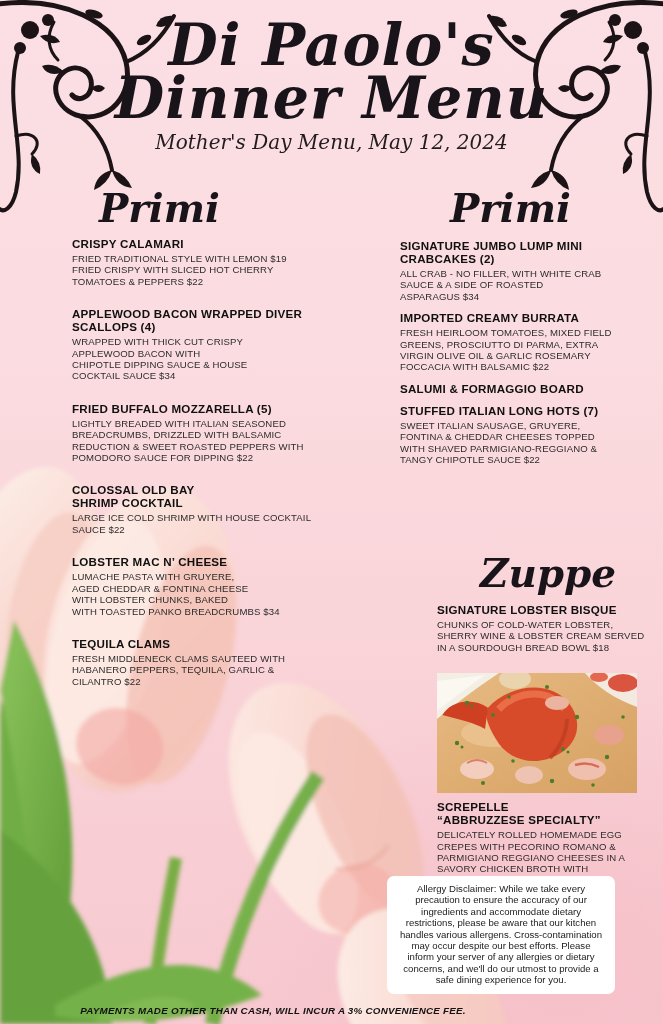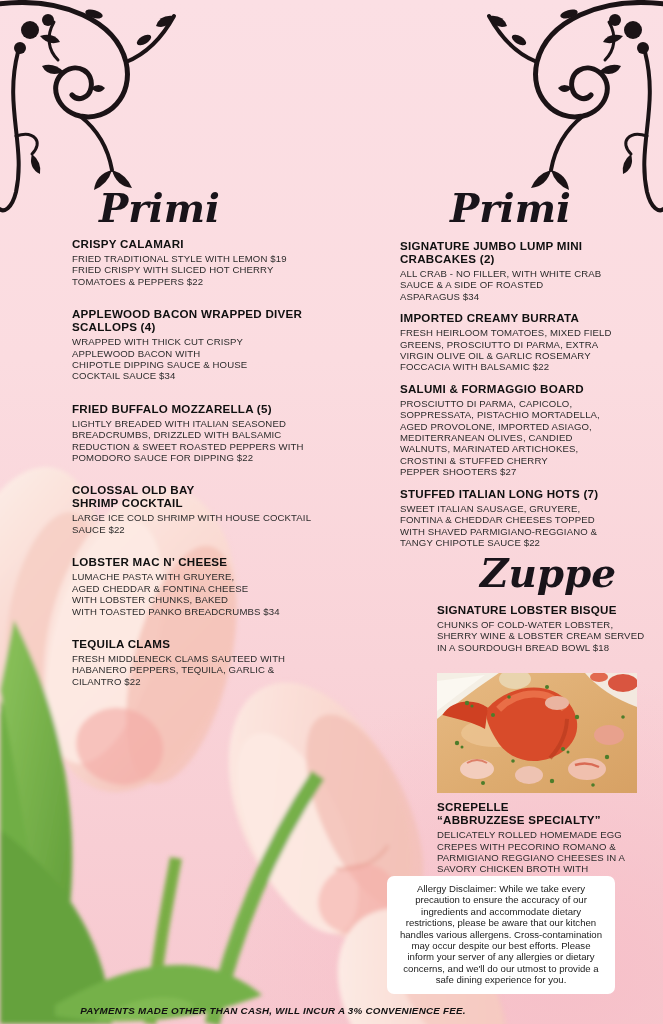--- a/index.html
+++ b/index.html
@@ -167,20 +167,25 @@
       <path d="M118,174 q14,4 20,18 q-16,-2 -20,-18 Z"></path>
       <path d="M118,174 q-4,14 -18,20 q2,-16 18,-20 Z"></path>
       <path d="M180,20 q-14,-2 -18,10 q12,4 18,-10 Z"></path>
       <path d="M38,158 q10,8 8,20 q-12,-6 -8,-20 Z"></path>
       <path d="M70,76 q-10,-10 -22,-6 q6,12 22,6 Z"></path>
       <ellipse cx="150" cy="44" rx="8" ry="4" transform="rotate(-30 150 44)"></ellipse>
       <ellipse cx="100" cy="18" rx="9" ry="4" transform="rotate(15 100 18)"></ellipse>
     </g>
   </svg>
 
+  <div class="header">
+    <div class="title">Di Paolo's</div>
+    <div class="title">Dinner Menu</div>
+    <div class="subtitle">Mother's Day Menu, May 12, 2024</div>
+  </div>
 
   <div class="script-heading col-heading-left">Primi</div>
   <div class="script-heading col-heading-right">Primi</div>
 
   <div class="col col-left">
 
       <div class="item">
         <div class="item-name">CRISPY CALAMARI</div>
         <div class="item-desc">FRIED TRADITIONAL STYLE WITH LEMON $19
 FRIED CRISPY WITH SLICED HOT CHERRY
@@ -240,27 +245,20 @@
       <div class="item">
         <div class="item-name">IMPORTED CREAMY BURRATA</div>
         <div class="item-desc">FRESH HEIRLOOM TOMATOES, MIXED FIELD
 GREENS, PROSCIUTTO DI PARMA, EXTRA
 VIRGIN OLIVE OIL &amp; GARLIC ROSEMARY
 FOCCACIA WITH BALSAMIC $22</div>
       </div>
 
       <div class="item">
         <div class="item-name">SALUMI &amp; FORMAGGIO BOARD</div>
-        <div class="item-desc">PROSCIUTTO DI PARMA, CAPICOLO,
-SOPPRESSATA, PISTACHIO MORTADELLA,
-AGED PROVOLONE, IMPORTED ASIAGO,
-MEDITERRANEAN OLIVES, CANDIED
-WALNUTS, MARINATED ARTICHOKES,
-CROSTINI &amp; STUFFED CHERRY
-PEPPER SHOOTERS $27</div>
       </div>
 
       <div class="item">
         <div class="item-name">STUFFED ITALIAN LONG HOTS (7)</div>
         <div class="item-desc">SWEET ITALIAN SAUSAGE, GRUYERE,
 FONTINA &amp; CHEDDAR CHEESES TOPPED
 WITH SHAVED PARMIGIANO-REGGIANO &amp;
 TANGY CHIPOTLE SAUCE $22</div>
       </div>
     </div>

